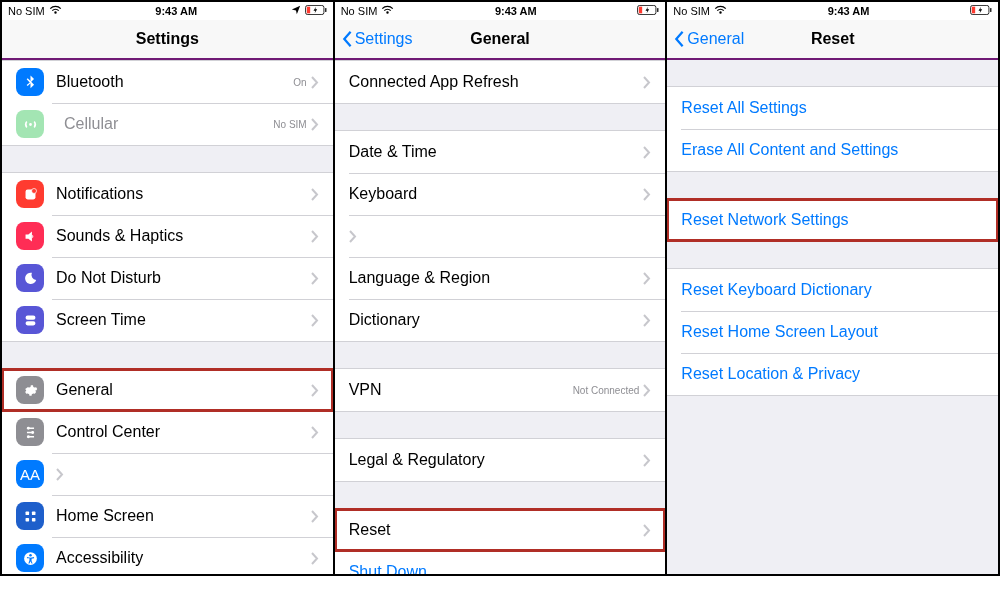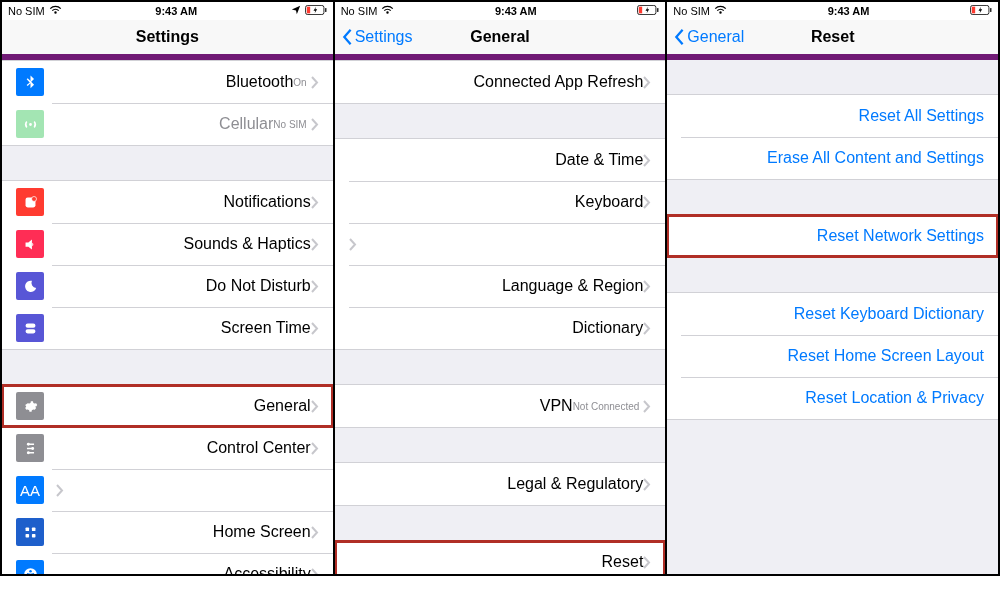--- a/index.html
+++ b/index.html
@@ -39,47 +39,47 @@
     color: #000;
   }
   .status-left, .status-right { display: flex; align-items: center; gap: 4px; }
   .status-center { font-weight: 600; }
   .wifi-icon, .loc-icon, .bat-icon { display: inline-block; }
 
   
   .nav-bar {
     height: 40px;
     background: #f8f8f8;
-    border-bottom: 6px solid #701a75;
+    border-bottom: 2px solid #701a75;
     display: flex;
     align-items: center;
     justify-content: center;
     position: relative;
   }
   .nav-title { font-size: 16px; font-weight: 600; color: #000; }
   .nav-back {
     position: absolute;
     left: 6px;
     display: flex;
     align-items: center;
     gap: 2px;
     color: #007aff;
     font-size: 16px;
     cursor: pointer;
   }
   .nav-back svg { width: 12px; height: 18px; }
 
   
-  .content { flex: 1; overflow-y: auto; text-align: right; }
+  .content { flex: 1; overflow-y: auto; }
   .group {
     background: #fff;
     border-top: 1px solid #d1d1d6;
     border-bottom: 1px solid #d1d1d6;
   }
-  .group + .group, .spacer + .group { margin-top: 8px; }
+  .group + .group, .spacer + .group { margin-top: 0; }
   .spacer { height: 26px; }
 
   .row {
     display: flex;
     align-items: center;
     min-height: 42px;
     padding: 0 14px 0 14px;
     font-size: 16px;
     color: #000;
     cursor: pointer;
@@ -94,21 +94,21 @@
     top: 0;
     height: 1px;
     background: #d1d1d6;
   }
   .panel:not(:first-child) .row + .row::before { left: 14px; }
   .row.no-icon + .row.no-icon::before { left: 14px; }
 
   .row .icon {
     width: 28px;
     height: 28px;
-    border-radius: 2px;
+    border-radius: 8px;
     margin-right: 12px;
     display: flex;
     align-items: center;
     justify-content: center;
     flex-shrink: 0;
   }
   .row .label { flex: 1; }
   .row .value { color: #8e8e93; font-size: 10px; margin-right: 4px; }
   .row .chev { color: #c7c7cc; flex-shrink: 0; }
   .row .chev svg { width: 8px; height: 13px; display: block; }

